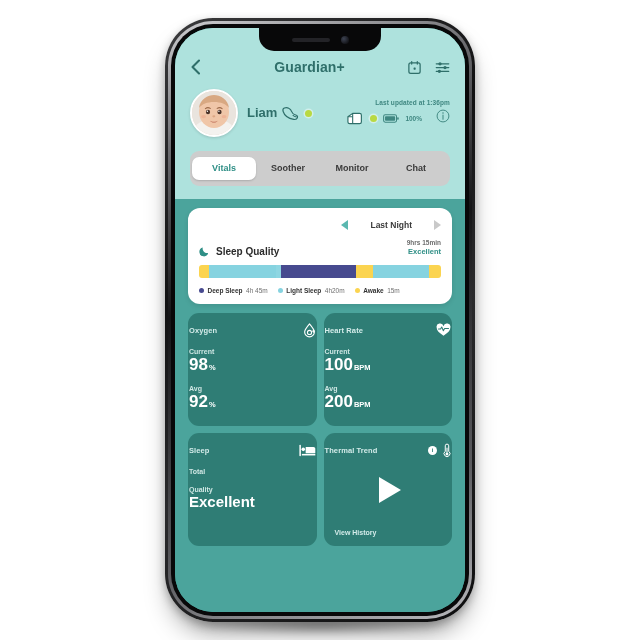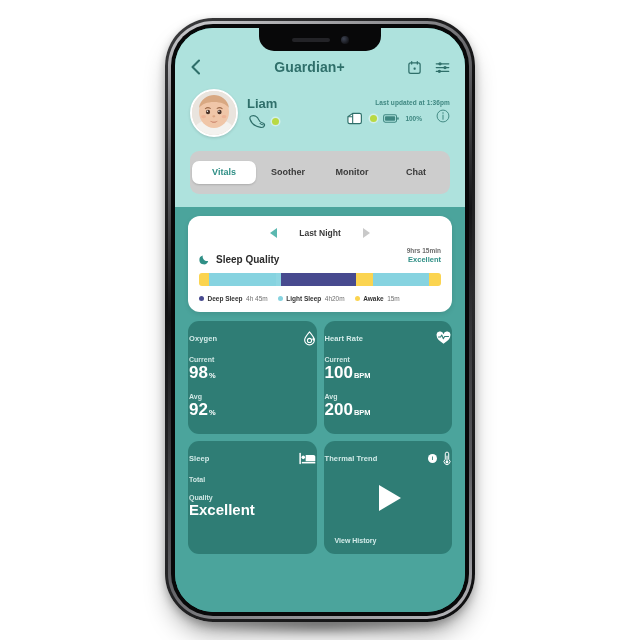--- a/index.html
+++ b/index.html
@@ -54,49 +54,49 @@
   .hicon{width:15px;height:15px;display:block;cursor:pointer;}
 
   .babyrow{display:flex;align-items:center;padding:9px 0 11px;}
   .avatar{
     width:44px;height:44px;border-radius:50%;flex:0 0 auto;
     border:2px solid #ffffff;overflow:hidden;position:relative;
     background:#f0d9c8;box-shadow:0 1px 3px rgba(0,0,0,.14);
   }
   .face{position:absolute;inset:0;}
   .babyname{font-size:13px;font-weight:bold;color:#2f6f6a;line-height:1.05;}
-  .babyleft{margin-left:9px;display:flex;flex-direction:column;gap:3px;}
+  .babyleft{margin-left:9px;display:flex;flex-direction:row;gap:3px;}
   .devrow{display:flex;align-items:center;gap:6px;}
   .dot{width:7px;height:7px;border-radius:50%;background:#b9d943;box-shadow:0 0 0 1.5px rgba(255,255,255,.45);}
   .babyright{margin-left:auto;display:flex;flex-direction:column;align-items:flex-end;gap:3px;}
   .updated{font-size:6.5px;color:#3f8781;font-weight:bold;letter-spacing:.1px;}
   .statrow{display:flex;align-items:center;gap:6px;}
   .battpct{font-size:6.5px;color:#3f8781;font-weight:bold;}
   .infobtn{margin-left:8px;cursor:pointer;}
 
   
   .tabswrap{background:#aee2dd;padding:3px 15px 13px;flex:0 0 auto;}
   .tabs{
-    background:#cdcdcd;border-radius:9px;display:flex;height:43px;
+    background:#cdcdcd;border-radius:9px;display:flex;height:35px;
     align-items:center;padding:2px;box-sizing:border-box;
   }
   .tab{
     flex:1;text-align:center;font-size:9px;color:#3a3a3a;font-weight:bold;
     line-height:23px;border-radius:7px;cursor:pointer;
   }
   .tab.active{background:#ffffff;color:#2f8f86;box-shadow:0 1px 2px rgba(0,0,0,.16);}
 
   
   .body{flex:1;background:#4ba49c;padding:0 13px;overflow:hidden;}
 
   .sleepcard{
     background:#ffffff;border-radius:12px;padding:9px 11px 10px;
     box-shadow:0 2px 5px rgba(0,0,0,.10);margin-top:9px;
   }
-  .nightnav{display:flex;align-items:center;justify-content:center;gap:22px;height:15px;}
+  .nightnav{display:flex;align-items:center;justify-content:flex-end;gap:22px;height:15px;}
   .navtxt{font-size:8.5px;font-weight:bold;color:#3b3b3b;}
   .arrow{width:0;height:0;border-top:5px solid transparent;border-bottom:5px solid transparent;cursor:pointer;}
   .arrow.l{border-right:7px solid #5bb8b0;}
   .arrow.r{border-left:7px solid #c9c9c9;}
 
   .sqrow{display:flex;align-items:flex-end;margin-top:7px;}
   .sqleft{display:flex;align-items:center;gap:6px;}
   .sqtitle{font-size:10px;font-weight:bold;color:#2b2b2b;}
   .sqright{margin-left:auto;text-align:right;}
   .sqdur{font-size:6.5px;color:#6d6d6d;font-weight:bold;line-height:1.3;}

